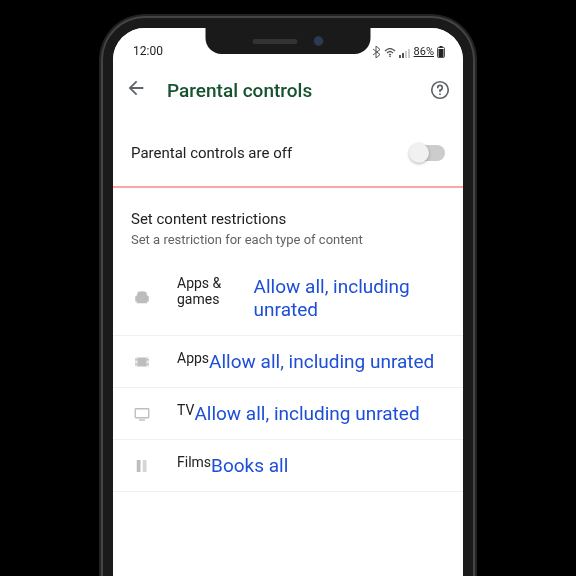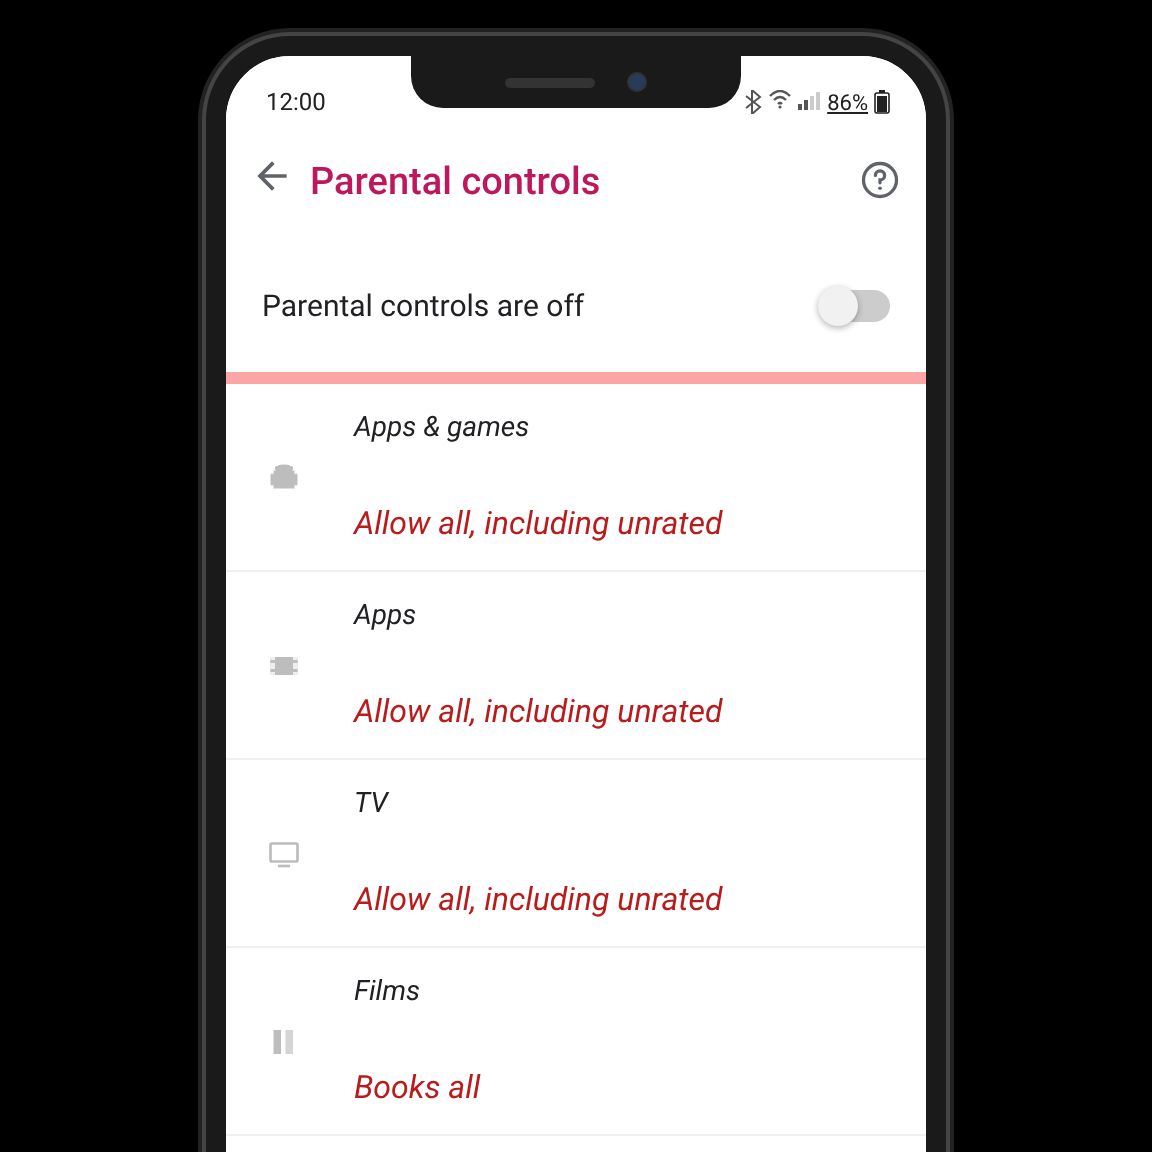--- a/index.html
+++ b/index.html
@@ -65,52 +65,52 @@
       height: 36px;
       padding: 10px 18px 0 20px;
       display: flex;
       justify-content: space-between;
       align-items: center;
       font-size: 12px;
       color: #222;
     }
     .statusbar-right {
       display: flex;
-      align-items: flex-start;
+      align-items: flex-end;
       gap: 3px;
       text-decoration: underline;
     }
     .statusbar-right svg { display: block; }
     .appbar {
       height: 52px;
       display: flex;
       align-items: center;
       padding: 0 12px;
     }
     .appbar svg { flex-shrink: 0; }
     .appbar-title {
       font-size: 19px;
       font-weight: 500;
-      color: #be185d;
-      margin-left: 8px;
+      color: #14532d;
+      margin-left: 20px;
       flex: 1;
     }
     .help-btn {
       width: 22px;
       height: 22px;
       display: flex;
       align-items: center;
       justify-content: center;
     }
     .toggle-row {
       padding: 28px 18px 24px 18px;
       display: flex;
       align-items: center;
       justify-content: space-between;
-      border-bottom: 6px solid #fca5a5;
+      border-bottom: 2px solid #fca5a5;
     }
     .toggle-label {
       font-size: 15px;
       color: #202124;
     }
     .toggle {
       width: 34px;
       height: 16px;
       background: #ccc;
       border-radius: 8px;
@@ -152,32 +152,29 @@
       width: 22px;
       height: 22px;
       display: flex;
       align-items: center;
       justify-content: center;
       color: #bdbdbd;
       flex-shrink: 0;
     }
     .list-text {
       display: flex;
-      flex-direction: column;
-      font-style: italic;
     }
     .list-title {
       font-size: 14px;
       color: #202124;
       margin-bottom: 2px;
     }
     .list-sub {
-      font-size: 16px;
-      color: #b91c1c;
-      margin-top: 28px;
+      font-size: 19px;
+      color: #1d4ed8;
     }
   </style>
 </head>
 <body>
 
 <div class="phone-frame">
   <div class="notch"></div>
   <div class="screen">
 
     <div class="statusbar">
@@ -229,20 +226,24 @@
       </span>
     </div>
 
     <div class="toggle-row">
       <span class="toggle-label">Parental controls are off</span>
       <div class="toggle">
         <div class="toggle-knob"></div>
       </div>
     </div>
 
+    <div class="section-header">
+      <div class="section-title">Set content restrictions</div>
+      <div class="section-sub">Set a restriction for each type of content</div>
+    </div>
 
     <div class="list-item">
       <span class="list-icon">
         <svg width="18" height="18" viewBox="0 0 24 24" fill="#bdbdbd">
             <path d="M6 8 L6 18 L18 18 L18 8 Z M4 10 L4 16 M20 10 L20 16 M7 5 L9 7 M17 5 L15 7" stroke="#bdbdbd" stroke-width="2" stroke-linecap="round"></path>
             <ellipse cx="12" cy="6" rx="6" ry="3" fill="#bdbdbd"></ellipse>
           </svg>
       </span>
       <div class="list-text">
         <span class="list-title">Apps &amp; games</span>

